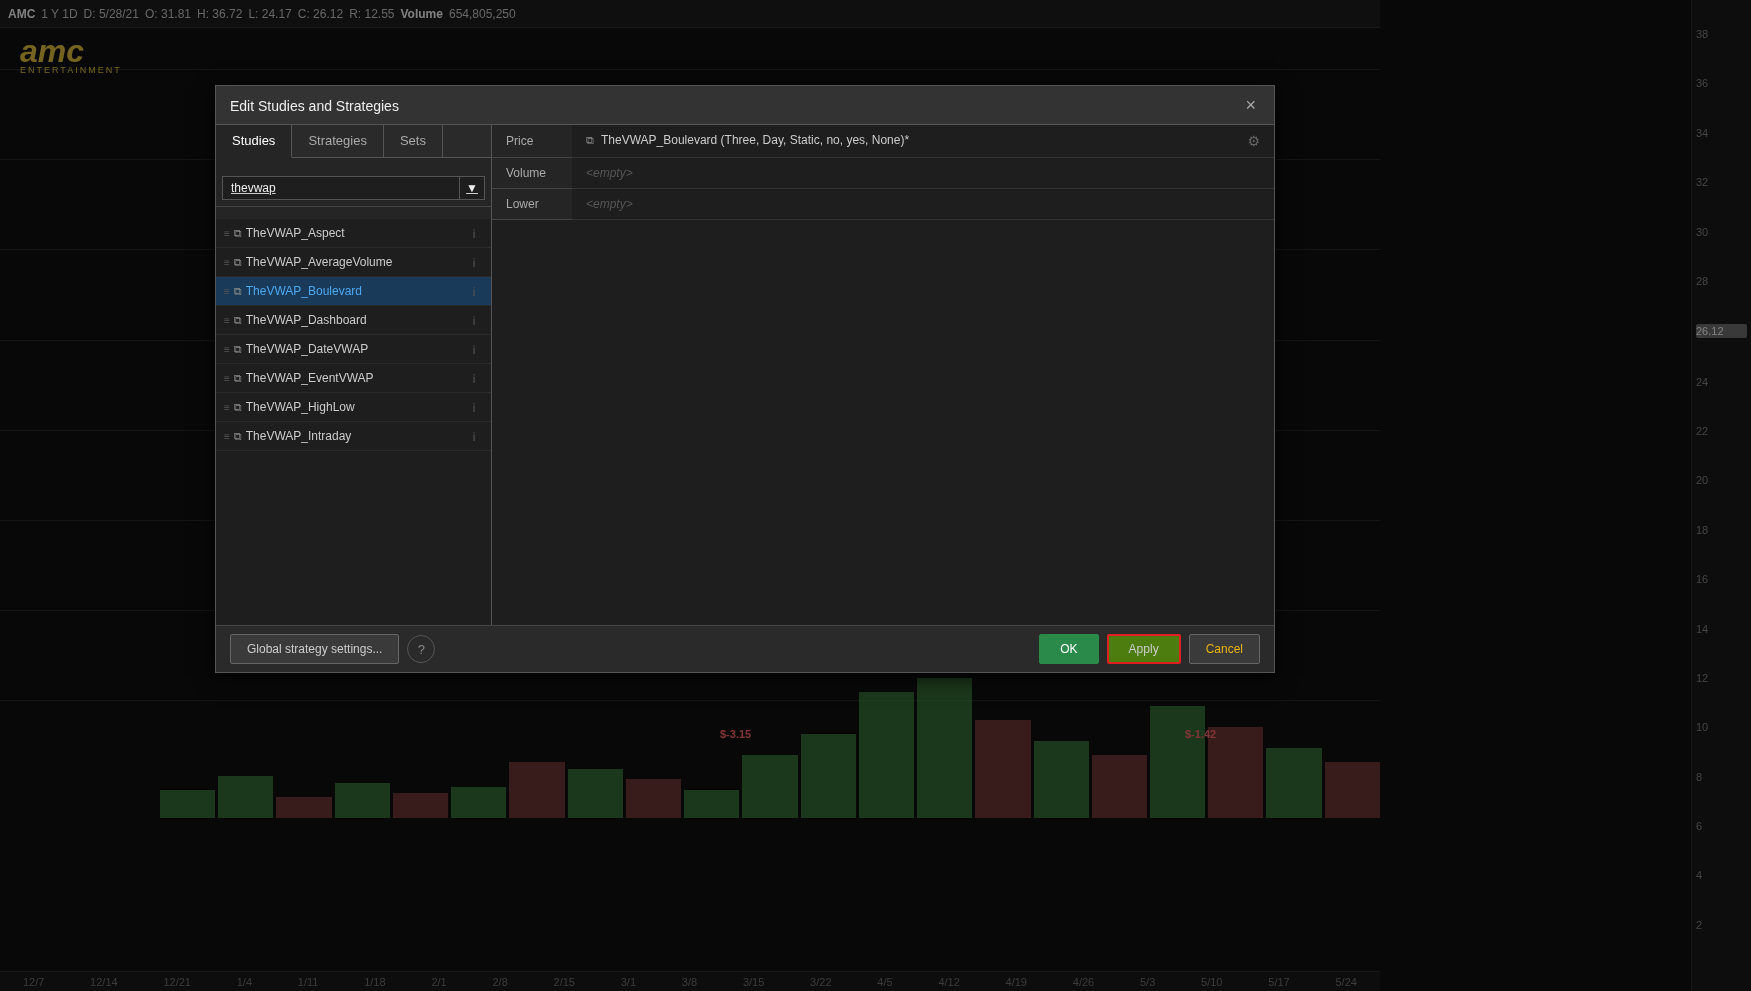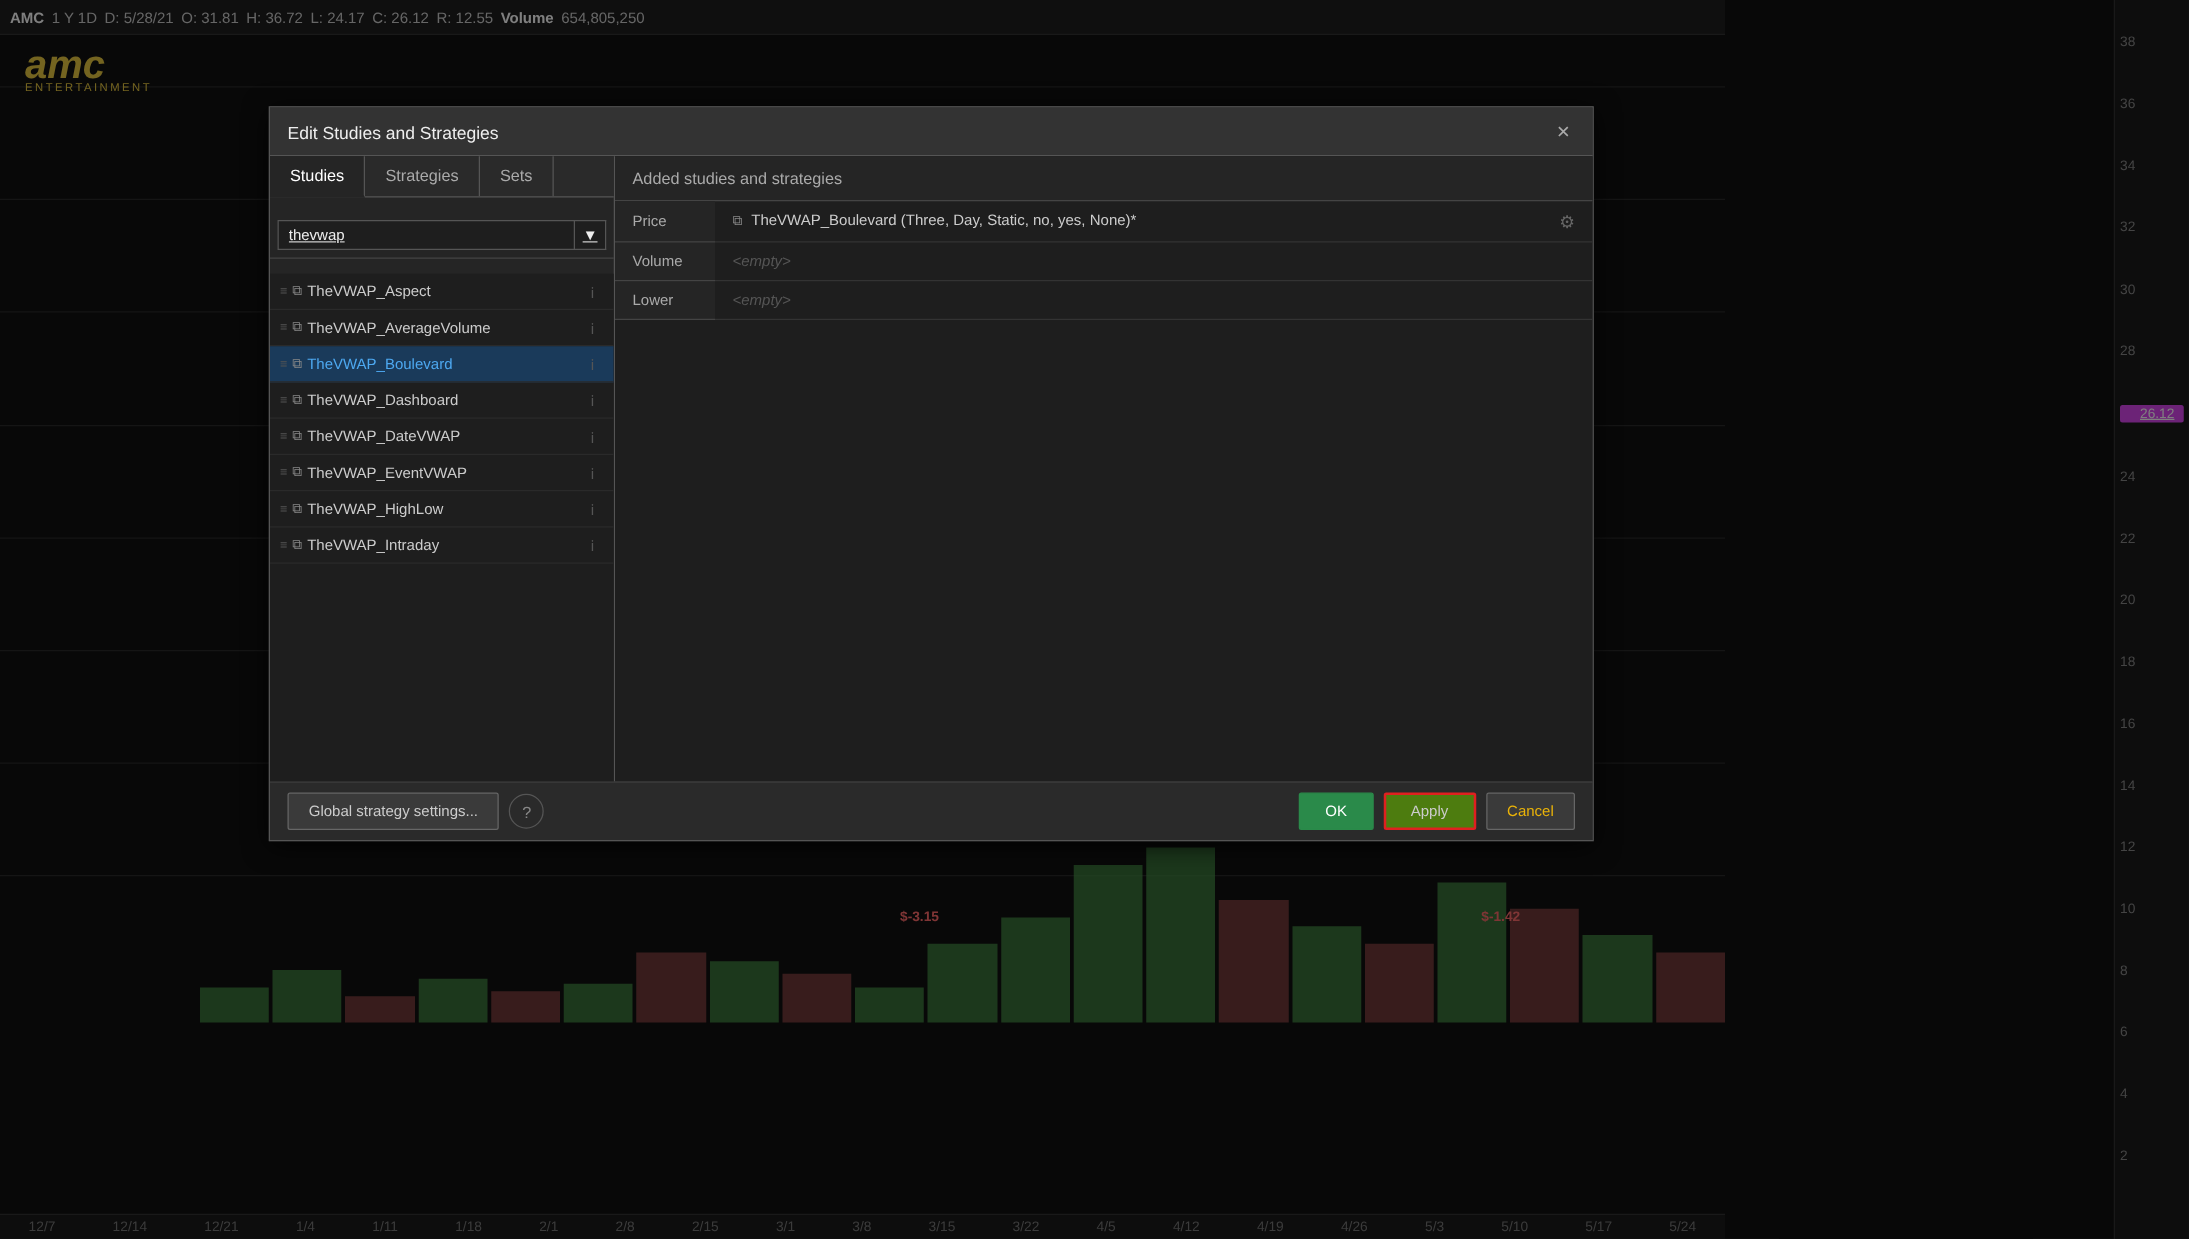--- a/index.html
+++ b/index.html
@@ -51,26 +51,25 @@
       border-left: 1px solid #333;
       display: flex;
       flex-direction: column;
       justify-content: space-between;
       padding: 28px 4px 60px;
       font-size: 11px;
       color: #888;
       z-index: 5;
     }
     .price-scale .price-tag {
-      background: #d946ef;
+      background: #737373;
       color: #fff;
-      padding: 1px 16px;
+      padding: 1px 0;
       border-radius: 2px;
       font-size: 11px;
-      text-decoration: underline;
     }
 
     
     .amc-logo {
       position: absolute;
       top: 35px;
       left: 20px;
       z-index: 5;
     }
     .amc-logo .amc-text {
@@ -597,21 +596,20 @@
         <div class="study-item">
           <span class="drag-handle">≡</span>
           <span class="study-icon">⧉</span>
           <span class="study-name">TheVWAP_Intraday</span>
           <button class="info-btn">ℹ</button>
         </div>
       </div>
     </div>
 
     <div class="right-panel">
-      <div class="right-header">Added studies and strategies</div>
       <table class="studies-table">
         <tbody>
           <tr class="row-price">
             <th>Price</th>
             <td>
               <span style="color:#888; font-size:11px; margin-right:4px;">⧉</span>
               <span style="color:#ccc;">TheVWAP_Boulevard (Three, Day, Static, no, yes, None)*</span>
               <button class="gear-btn">⚙</button>
             </td>
           </tr>

